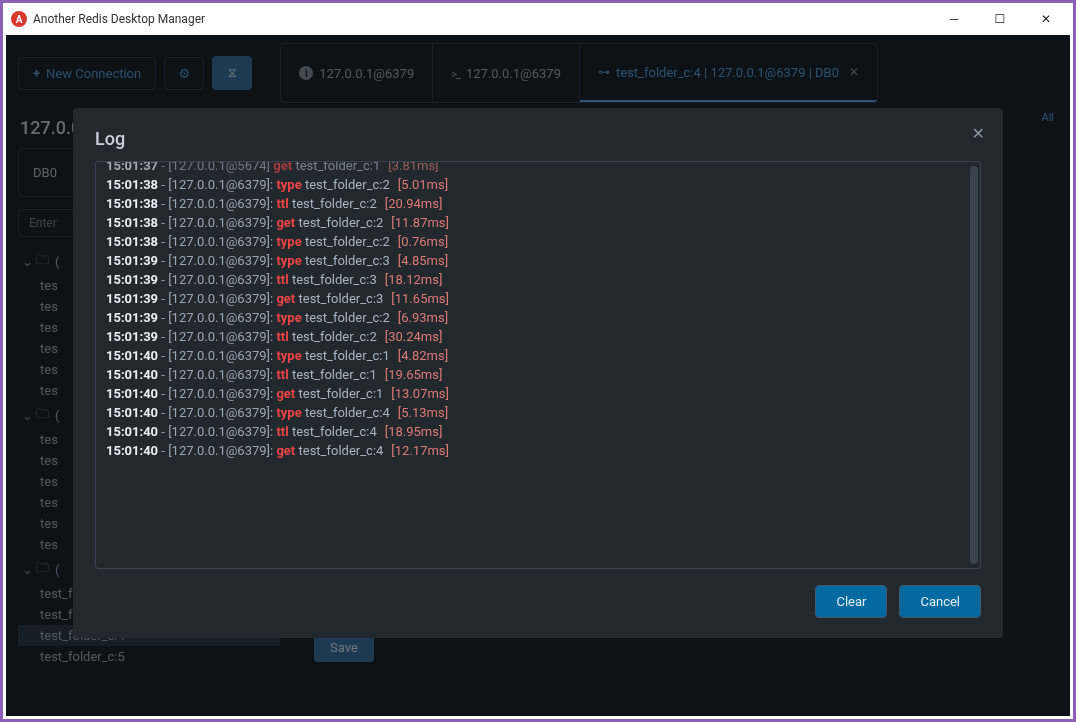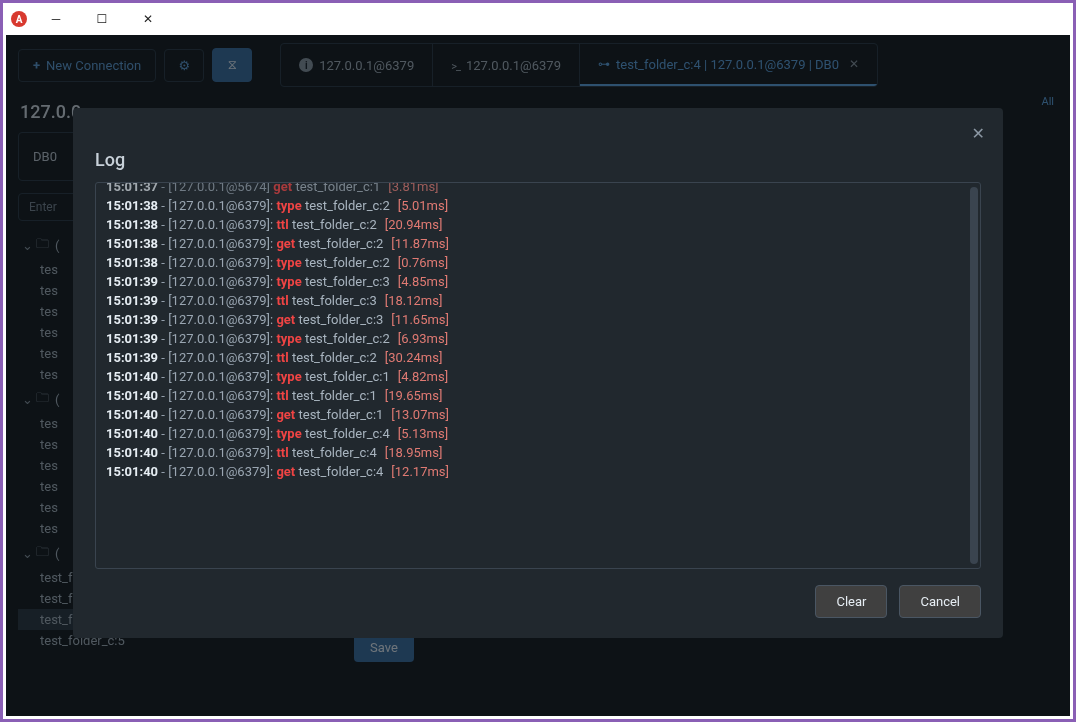--- a/index.html
+++ b/index.html
@@ -4,21 +4,21 @@
 <style>
   * { box-sizing: border-box; margin: 0; padding: 0; font-family: -apple-system, BlinkMacSystemFont, "Segoe UI", Roboto, sans-serif; }
   body { background: #8a5fb5; width: 1076px; height: 722px; overflow: hidden; position: relative; }
   .outer-border { position:absolute; inset:0; border:3px solid #8a5fb5; background:#fff; }
   .titlebar { height: 32px; background: #fff; display: flex; align-items: center; padding: 0 4px 0 8px; font-size: 12px; color: #333; }
   .titlebar .app-icon { width: 16px; height: 16px; border-radius: 50%; background: #d8392f; margin-right: 6px; display:flex; align-items:center; justify-content:center; color:#fff; font-size:10px; font-weight:bold;}
   .titlebar .title { flex: 1; }
   .win-controls { display: flex; }
   .win-btn { width: 46px; height: 30px; display: flex; align-items: center; justify-content: center; font-size: 12px; color:#222; }
   .app-body { position: absolute; top: 32px; left: 3px; right: 3px; bottom: 3px; background: #14191e; color: #c8d1d9; display: flex; flex-direction: column; }
-  .toolbar-row { display: flex; align-items: center; padding: 8px 12px 0 12px; gap: 8px; height: 52px; }
+  .toolbar-row { display: flex; align-items: center; padding: 8px 12px 0 12px; gap: 8px; height: 68px; }
   .btn { border: 1px solid #2b3945; background: transparent; color: #5f9ed8; padding: 8px 14px; border-radius: 4px; font-size: 13px; display: inline-flex; align-items: center; gap: 6px; cursor: pointer; }
   .btn.icon-only { padding: 8px 10px; min-width: 40px; justify-content: center; }
   .btn.primary-fill { background: #3a6fa3; border-color: #3a6fa3; color: #eaf2fa; }
   .tabs { display: flex; margin-left: 20px; border: 1px solid #2b3945; border-radius: 4px; overflow: hidden; align-self: stretch; }
   .tab { padding: 10px 18px; font-size: 13px; color: #a8b4bf; display: flex; align-items: center; gap: 6px; border-right: 1px solid #2b3945; cursor: pointer; white-space: nowrap; }
   .tab:last-child { border-right: none; }
   .tab.active { color: #5ea4e3; border-bottom: 2px solid #5ea4e3; }
   .tab .close-x { font-size: 12px; color: #8b97a3; margin-left: 4px; }
   .main-area { flex: 1; display: flex; overflow: hidden; padding: 8px 12px 12px 12px; gap: 10px; }
   .sidebar { width: 262px; display: flex; flex-direction: column; }
@@ -26,50 +26,51 @@
   .db-btn { border: 1px solid #2b3945; border-radius: 4px; padding: 16px 14px; font-size: 13px; width: 60px; color:#c0cad4; }
   .filter { margin-top: 12px; border: 1px solid #2b3945; border-radius: 4px; padding: 6px 10px; font-size: 12px; color: #7a8794; display:flex; align-items:center;}
   .tree { margin-top: 10px; font-size: 13px; overflow: hidden; }
   .tree-row { display: flex; align-items: center; gap: 6px; padding: 3px 4px; color: #a8b4bf; white-space: nowrap; cursor: pointer; }
   .tree-row.indent1 { padding-left: 22px; }
   .tree-row.selected { background: #2a3642; }
   .chev { display:inline-block; width:8px; text-align:center; color:#8b97a3;}
   .folder-icon { color:#8b97a3; font-size:13px;}
   .content { flex: 1; position: relative; }
   .top-right-link { position: absolute; top: 0; right: 4px; font-size: 11px; color: #5ea4e3; }
-  .save-btn { position: absolute; left: 24px; bottom: 42px; background: #3a6fa3; color: #eaf2fa; border: none; padding: 7px 16px; border-radius: 4px; font-size: 13px; cursor:pointer;margin-left:40px;}
+  .save-btn { position: absolute; left: 24px; bottom: 42px; background: #3a6fa3; color: #eaf2fa; border: none; padding: 7px 16px; border-radius: 4px; font-size: 13px; cursor:pointer;}
   
   .modal-overlay { position: absolute; inset: 0; background: rgba(8,12,16,0.55); display: flex; align-items: center; justify-content: center; }
   .modal { width: 930px; height: 530px; background: #21282e; border-radius: 4px; color: #c8d1d9; display: flex; flex-direction: column; padding: 20px 22px; position: relative; margin-top:-6px;}
-  .modal-title { font-size: 18px; font-weight: 500; margin-bottom: 12px; margin-top: 21px; }
+  .modal-title { font-size: 18px; font-weight: 500; margin-bottom: 12px; }
   .modal-close { position: absolute; top: 16px; right: 18px; color: #8b97a3; font-size: 16px; cursor: pointer; }
   .log-box { flex: 1; border: 1px solid #3a444f; border-radius: 3px; padding: 6px 10px; overflow: hidden; font-size: 13px; line-height: 19px; position: relative; }
   .log-entry { white-space: nowrap; }
   .log-entry .ts { font-weight: 700; color: #e6edf3; }
   .log-entry .sep { color: #9aa6b2; }
   .log-entry .host { color: #9aa6b2; }
   .log-entry .cmd { font-weight: 700; color: #ef4444; }
   .log-entry .key { color: #a8b4bf; }
   .log-entry .dur { color: #e07a73; margin-left: 8px; }
   .log-scrolltop { margin-top:-12px; opacity:0.65;}
   .modal-footer { display: flex; justify-content: flex-end; gap: 12px; margin-top: 16px; }
-  .m-btn { background: #404040; border: 1px solid #4a5663; color: #e6edf3; padding: 8px 20px; border-radius: 4px; font-size: 13px; cursor: pointer; }
+  .m-btn { background: #0369a1; border: 1px solid #4a5663; color: #e6edf3; padding: 8px 20px; border-radius: 4px; font-size: 13px; cursor: pointer; }
   .plus-icon::before{content:"+"; font-weight:bold;}
   .gear-icon::before{content:"\2699";}
   .clock-icon::before{content:"\29D6";}
   .info-icon{ display:inline-flex; width:14px;height:14px;border-radius:50%;background:#8b97a3;color:#1a222a;align-items:center;justify-content:center;font-size:10px;font-weight:bold;}
   .terminal-icon::before{content:">_"; font-size:11px; letter-spacing:-1px;}
   .scrollbar-fake { position:absolute; right:2px; top:4px; bottom:4px; width:8px; background: #3a444f; border-radius:4px;}
 </style>
 </head>
 <body>
 
 <div class="outer-border">
   <div class="titlebar">
     <span class="app-icon">A</span>
+    <span class="title">Another Redis Desktop Manager</span>
     <div class="win-controls">
       <div class="win-btn">─</div>
       <div class="win-btn">☐</div>
       <div class="win-btn">✕</div>
     </div>
   </div>
 
   <div class="app-body">
     <div class="toolbar-row">
       <button class="btn">

